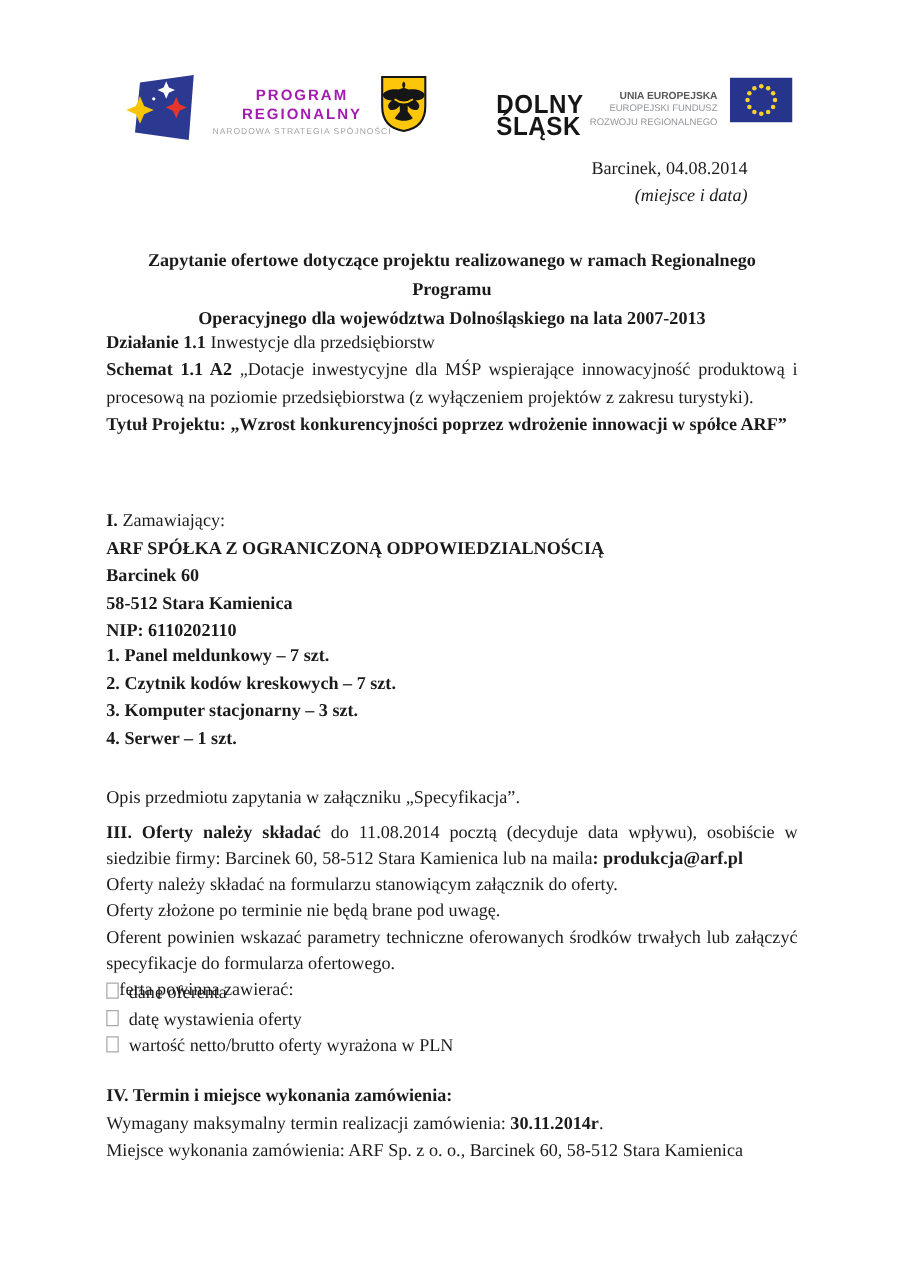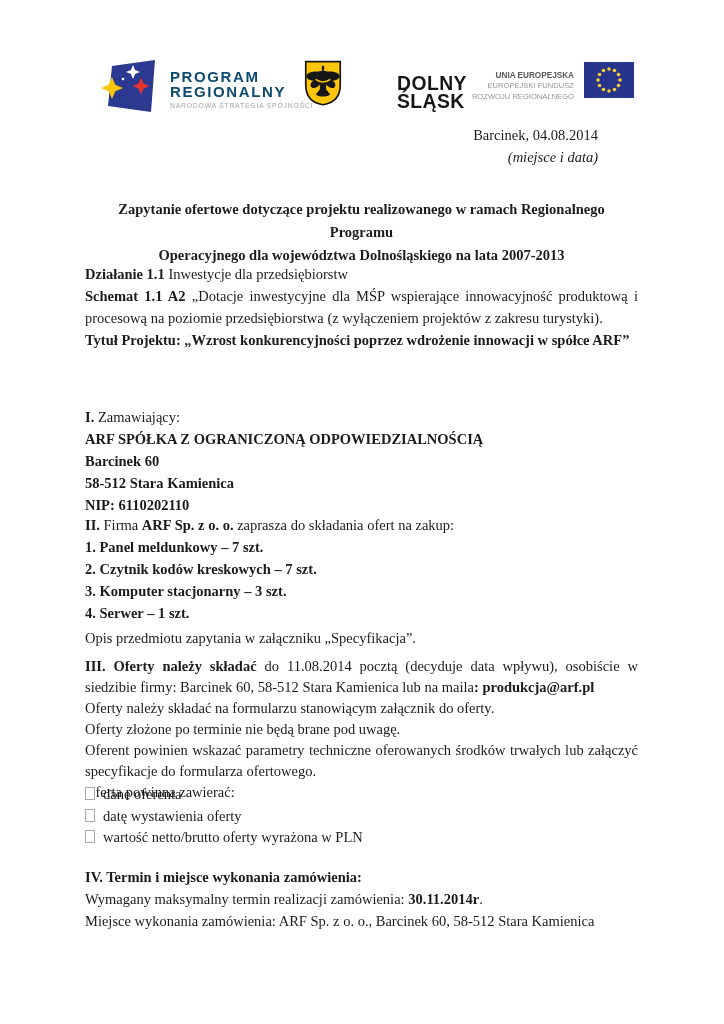--- a/index.html
+++ b/index.html
@@ -10,21 +10,21 @@
   }
   .block{position:absolute;left:85px;width:553px;line-height:22px;}
   b,.bd{font-weight:bold;}
   .bi{font-weight:bold;}
   .just{text-align:justify;}
 
   
   .logos{position:absolute;left:0;top:56px;width:724px;height:68px;}
   .logo-program{position:absolute;left:99px;top:1px;display:flex;align-items:flex-start;}
   .lp-text{margin-left:9px;margin-top:12px;font-family:"Liberation Sans","DejaVu Sans",sans-serif;}
-  .lp-title{font-size:15px;font-weight:bold;color:#0c4a6e;letter-spacing:1.6px;line-height:15px;}
+  .lp-title{font-size:12px;font-weight:bold;color:#a21caf;letter-spacing:1.6px;line-height:15px;text-align:center;}
   .lp-sub{margin-top:3px;font-size:6.8px;color:#a5a3a4;letter-spacing:.8px;}
   .logo-dolny{position:absolute;left:304px;top:4px;display:flex;align-items:flex-end;gap:46px;}
   .ld-text{margin-left:9px;margin-top:3px;font-family:"Liberation Sans","DejaVu Sans",sans-serif;
            font-size:21px;font-weight:800;line-height:18px;color:#161616;
            transform:scaleX(.92);transform-origin:left top;letter-spacing:.5px;}
   .logo-eu{position:absolute;left:470px;top:6px;display:flex;align-items:flex-end;}
   .le-text{margin-top:8px;margin-right:10px;width:104px;text-align:right;
            font-family:"Liberation Sans","DejaVu Sans",sans-serif;}
   .le-l1{font-size:8.2px;font-weight:bold;color:#58595b;line-height:11px;}
   .le-l23{font-size:7.6px;color:#939598;line-height:10.5px;}
@@ -136,21 +136,20 @@
 
   <div class="block sec1">
     <div><b>I.</b><span> Zamawiający:</span></div>
     <div class="bd">ARF SPÓŁKA Z OGRANICZONĄ ODPOWIEDZIALNOŚCIĄ</div>
     <div class="bd">Barcinek 60</div>
     <div class="bd">58-512 Stara Kamienica</div>
     <div class="bd">NIP: 6110202110</div>
   </div>
 
   <div class="block sec2">
-    <div><b>II.</b><span> Firma </span><b>ARF Sp. z o. o.</b><span> zaprasza do składania ofert na zakup:</span></div>
     <div class="bd">1. Panel meldunkowy – 7 szt.</div>
     <div class="bd">2. Czytnik kodów kreskowych – 7 szt.</div>
     <div class="bd">3. Komputer stacjonarny – 3 szt.</div>
     <div class="bd">4. Serwer – 1 szt.</div>
   </div>
 
   <div class="block note">Opis przedmiotu zapytania w załączniku „Specyfikacja”.</div>
 
   <div class="block sec3">
     <div class="just"><b>III. Oferty należy składać</b><span> do 11.08.2014 pocztą (decyduje data wpływu), osobiście w siedzibie firmy: Barcinek 60, 58-512 Stara Kamienica lub na maila</span><b>: produkcja@arf.pl</b></div>

